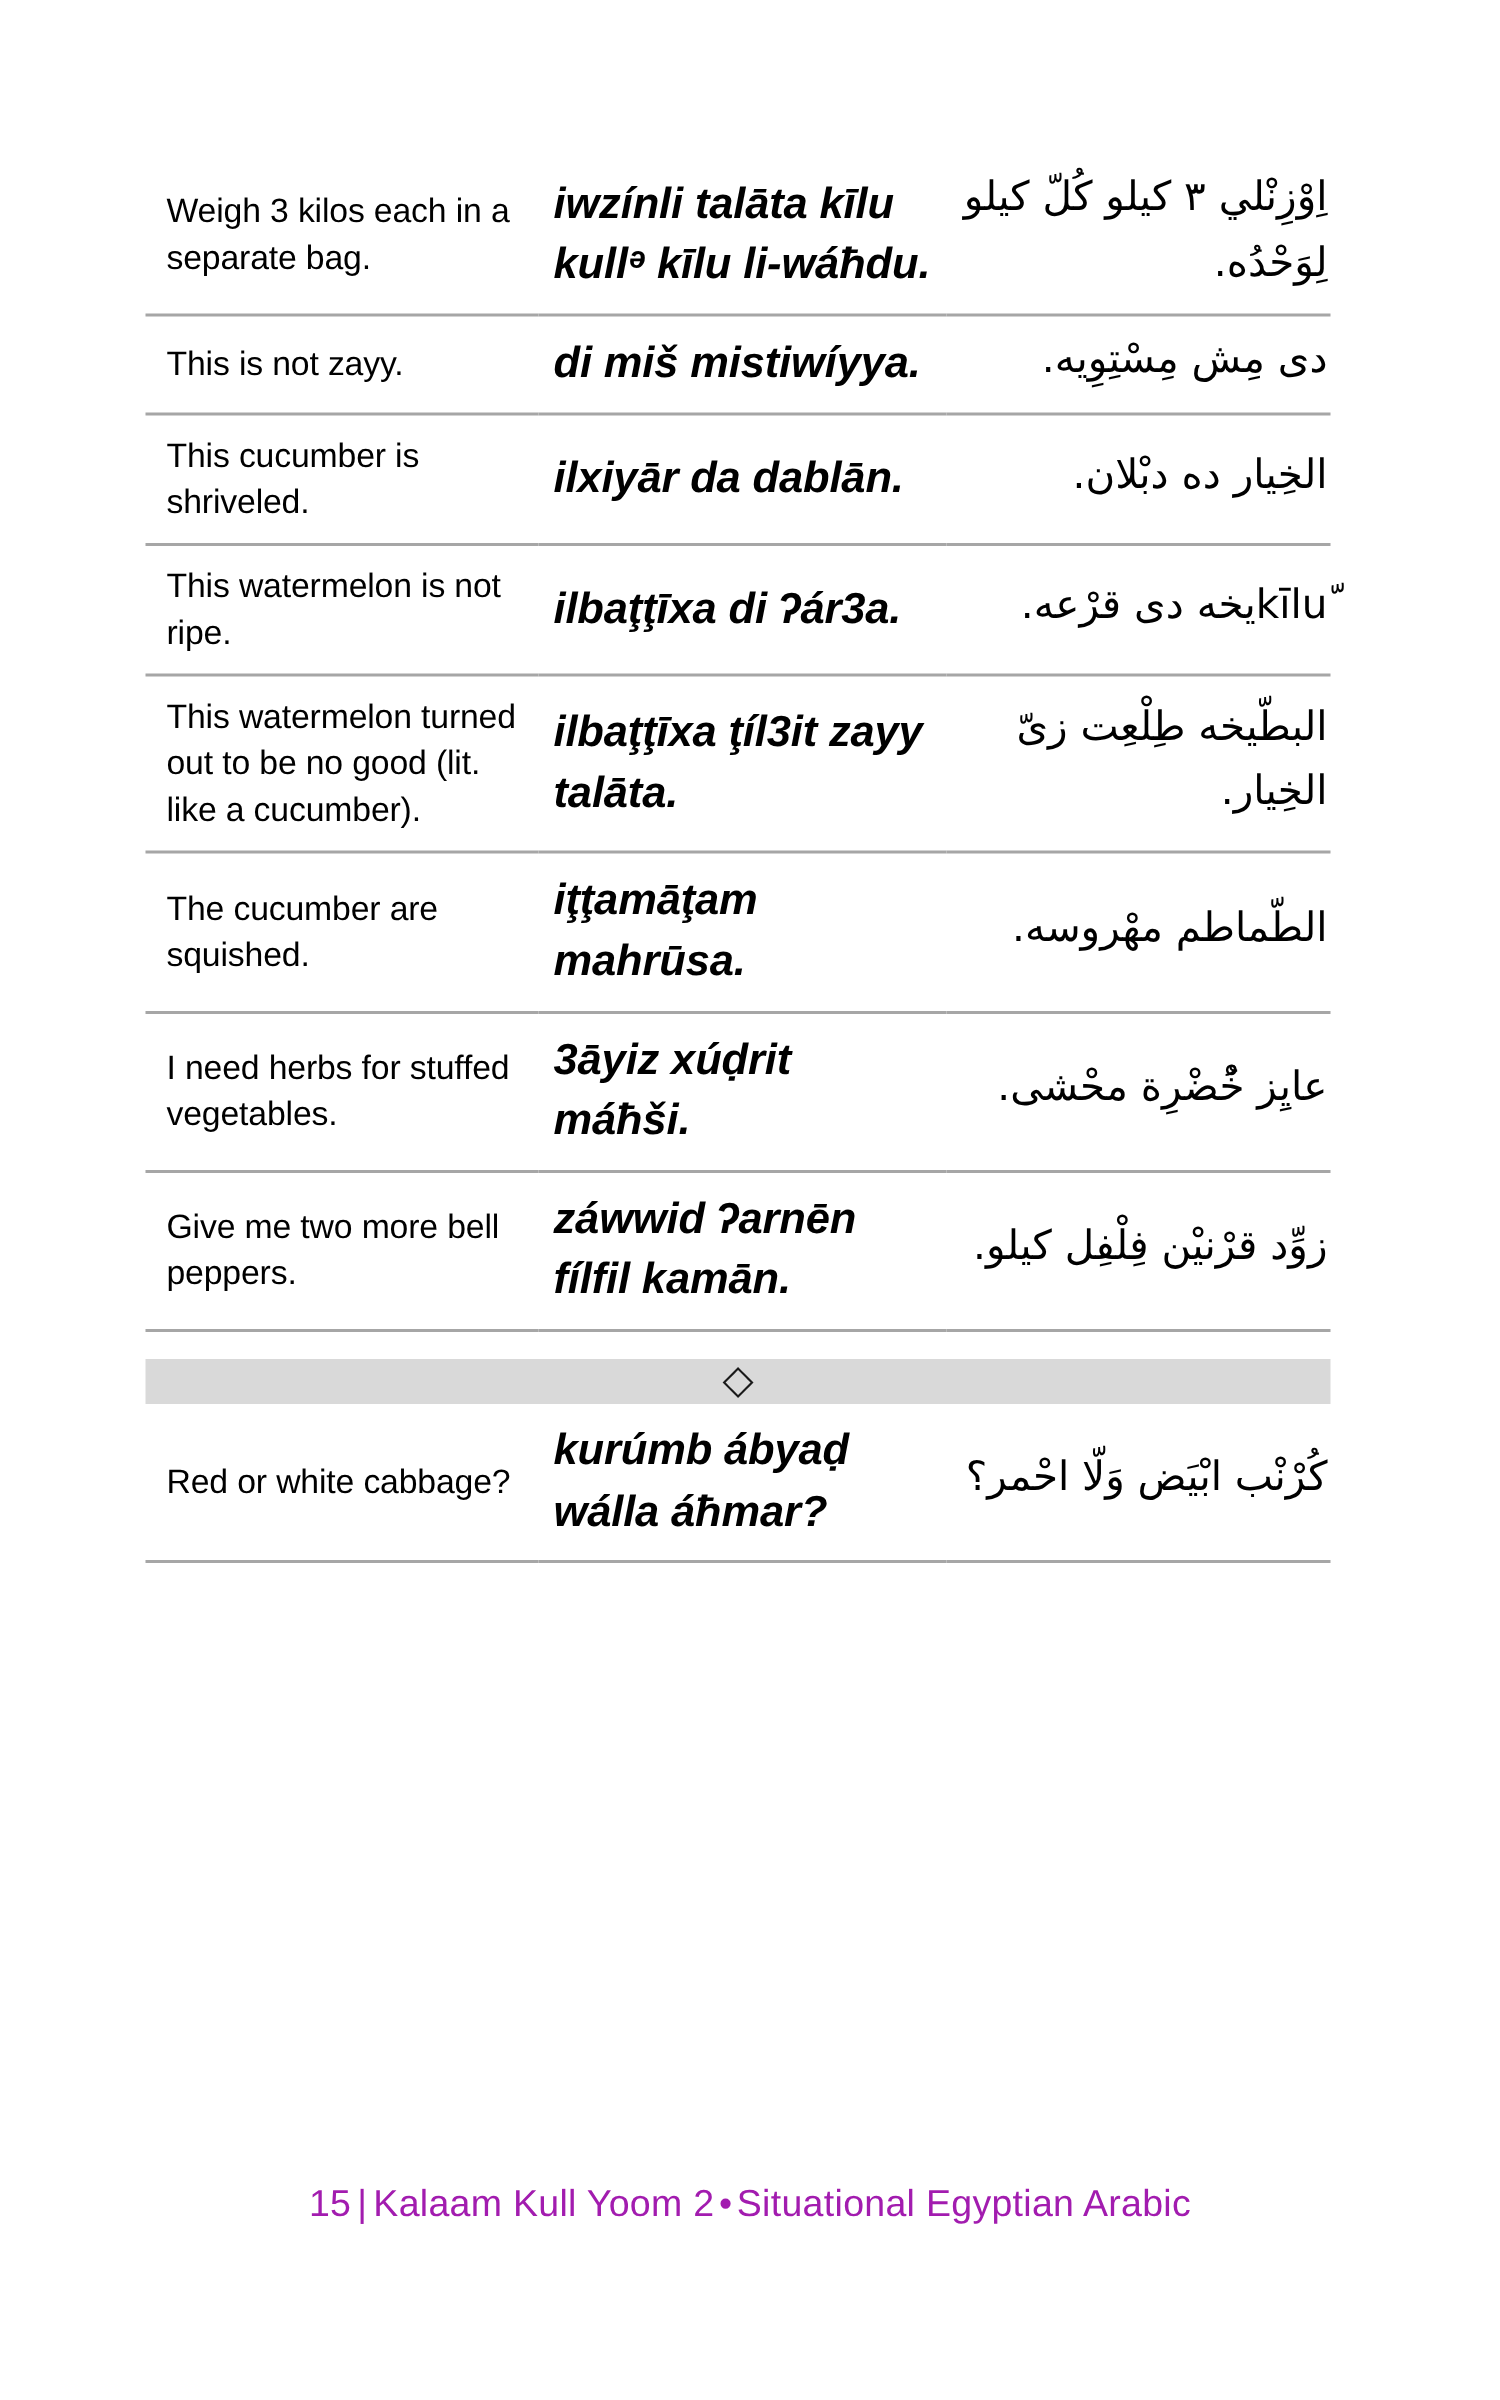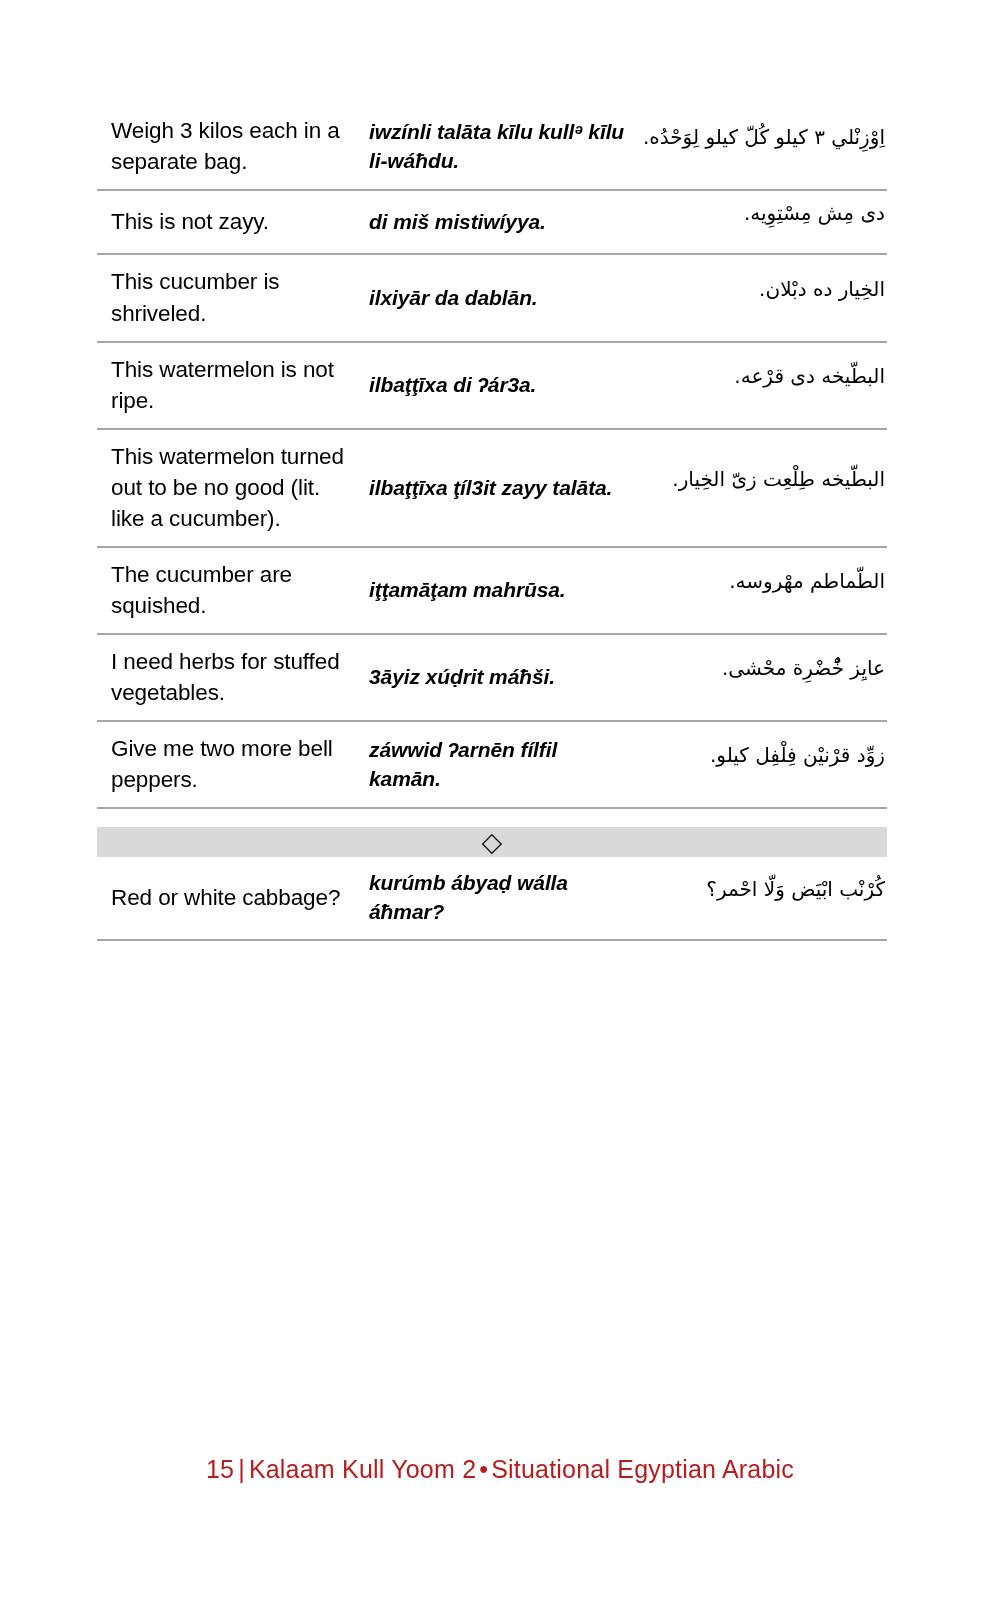--- a/index.html
+++ b/index.html
@@ -51,38 +51,38 @@
 
   td.en {
     font-size: 22.5px;
     line-height: 1.38;
     font-weight: 400;
     letter-spacing: -0.1px;
     padding-left: 14px;
   }
 
   td.tr {
-    font-size: 21px;
+    font-size: 29px;
     line-height: 1.40;
     font-style: italic;
     font-weight: 600;
     letter-spacing: -0.1px;
     padding-left: 10px;
   }
 
   td.ar {
-    font-size: 20px;
+    font-size: 27px;
     line-height: 1.62;
     text-align: right;
     direction: rtl;
     unicode-bidi: isolate;
     font-family: "DejaVu Sans", "Liberation Sans", sans-serif;
     padding-right: 2px;
     padding-top: 6px;
-    padding-bottom: 24px;
+    padding-bottom: 12px;
     white-space: normal;
   }
 
   
   .divider-row td {
     padding: 0;
     border: none;
   }
   .divider-band {
     height: 30px;
@@ -103,21 +103,21 @@
   }
 
   .footer {
     position: absolute;
     left: 0;
     top: 1455px;
     width: 1000px;
     text-align: center;
     font-size: 25px;
     letter-spacing: 0.2px;
-    color: #b91c1c;
+    color: #a21caf;
     font-family: "Liberation Sans", sans-serif;
   }
   .footer .pageno { }
   .footer .sep { padding: 0 4px; }
   .footer .dot { padding: 0 3px; }
 </style>
 </head>
 <body>
 
 <div class="page">
@@ -144,21 +144,21 @@
 
       <tr class="row">
         <td class="en">This cucumber is shriveled.</td>
         <td class="tr">ilxiyār da dablān.</td>
         <td class="ar">الخِيار ده دبْلان.</td>
       </tr>
 
       <tr class="row">
         <td class="en">This watermelon is not ripe.</td>
         <td class="tr">ilbaţţīxa di ʔár3a.</td>
-        <td class="ar">البطّيخه دى قرْعه.</td>
+        <td class="ar">kīluّيخه دى قرْعه.</td>
       </tr>
 
       <tr class="row">
         <td class="en">This watermelon turned out to be no good (lit. like a cucumber).</td>
         <td class="tr">ilbaţţīxa ţíl3it zayy talāta.</td>
         <td class="ar">البطّيخه طِلْعِت زىّ الخِيار.</td>
       </tr>
 
       <tr class="row">
         <td class="en">The cucumber are squished.</td>

